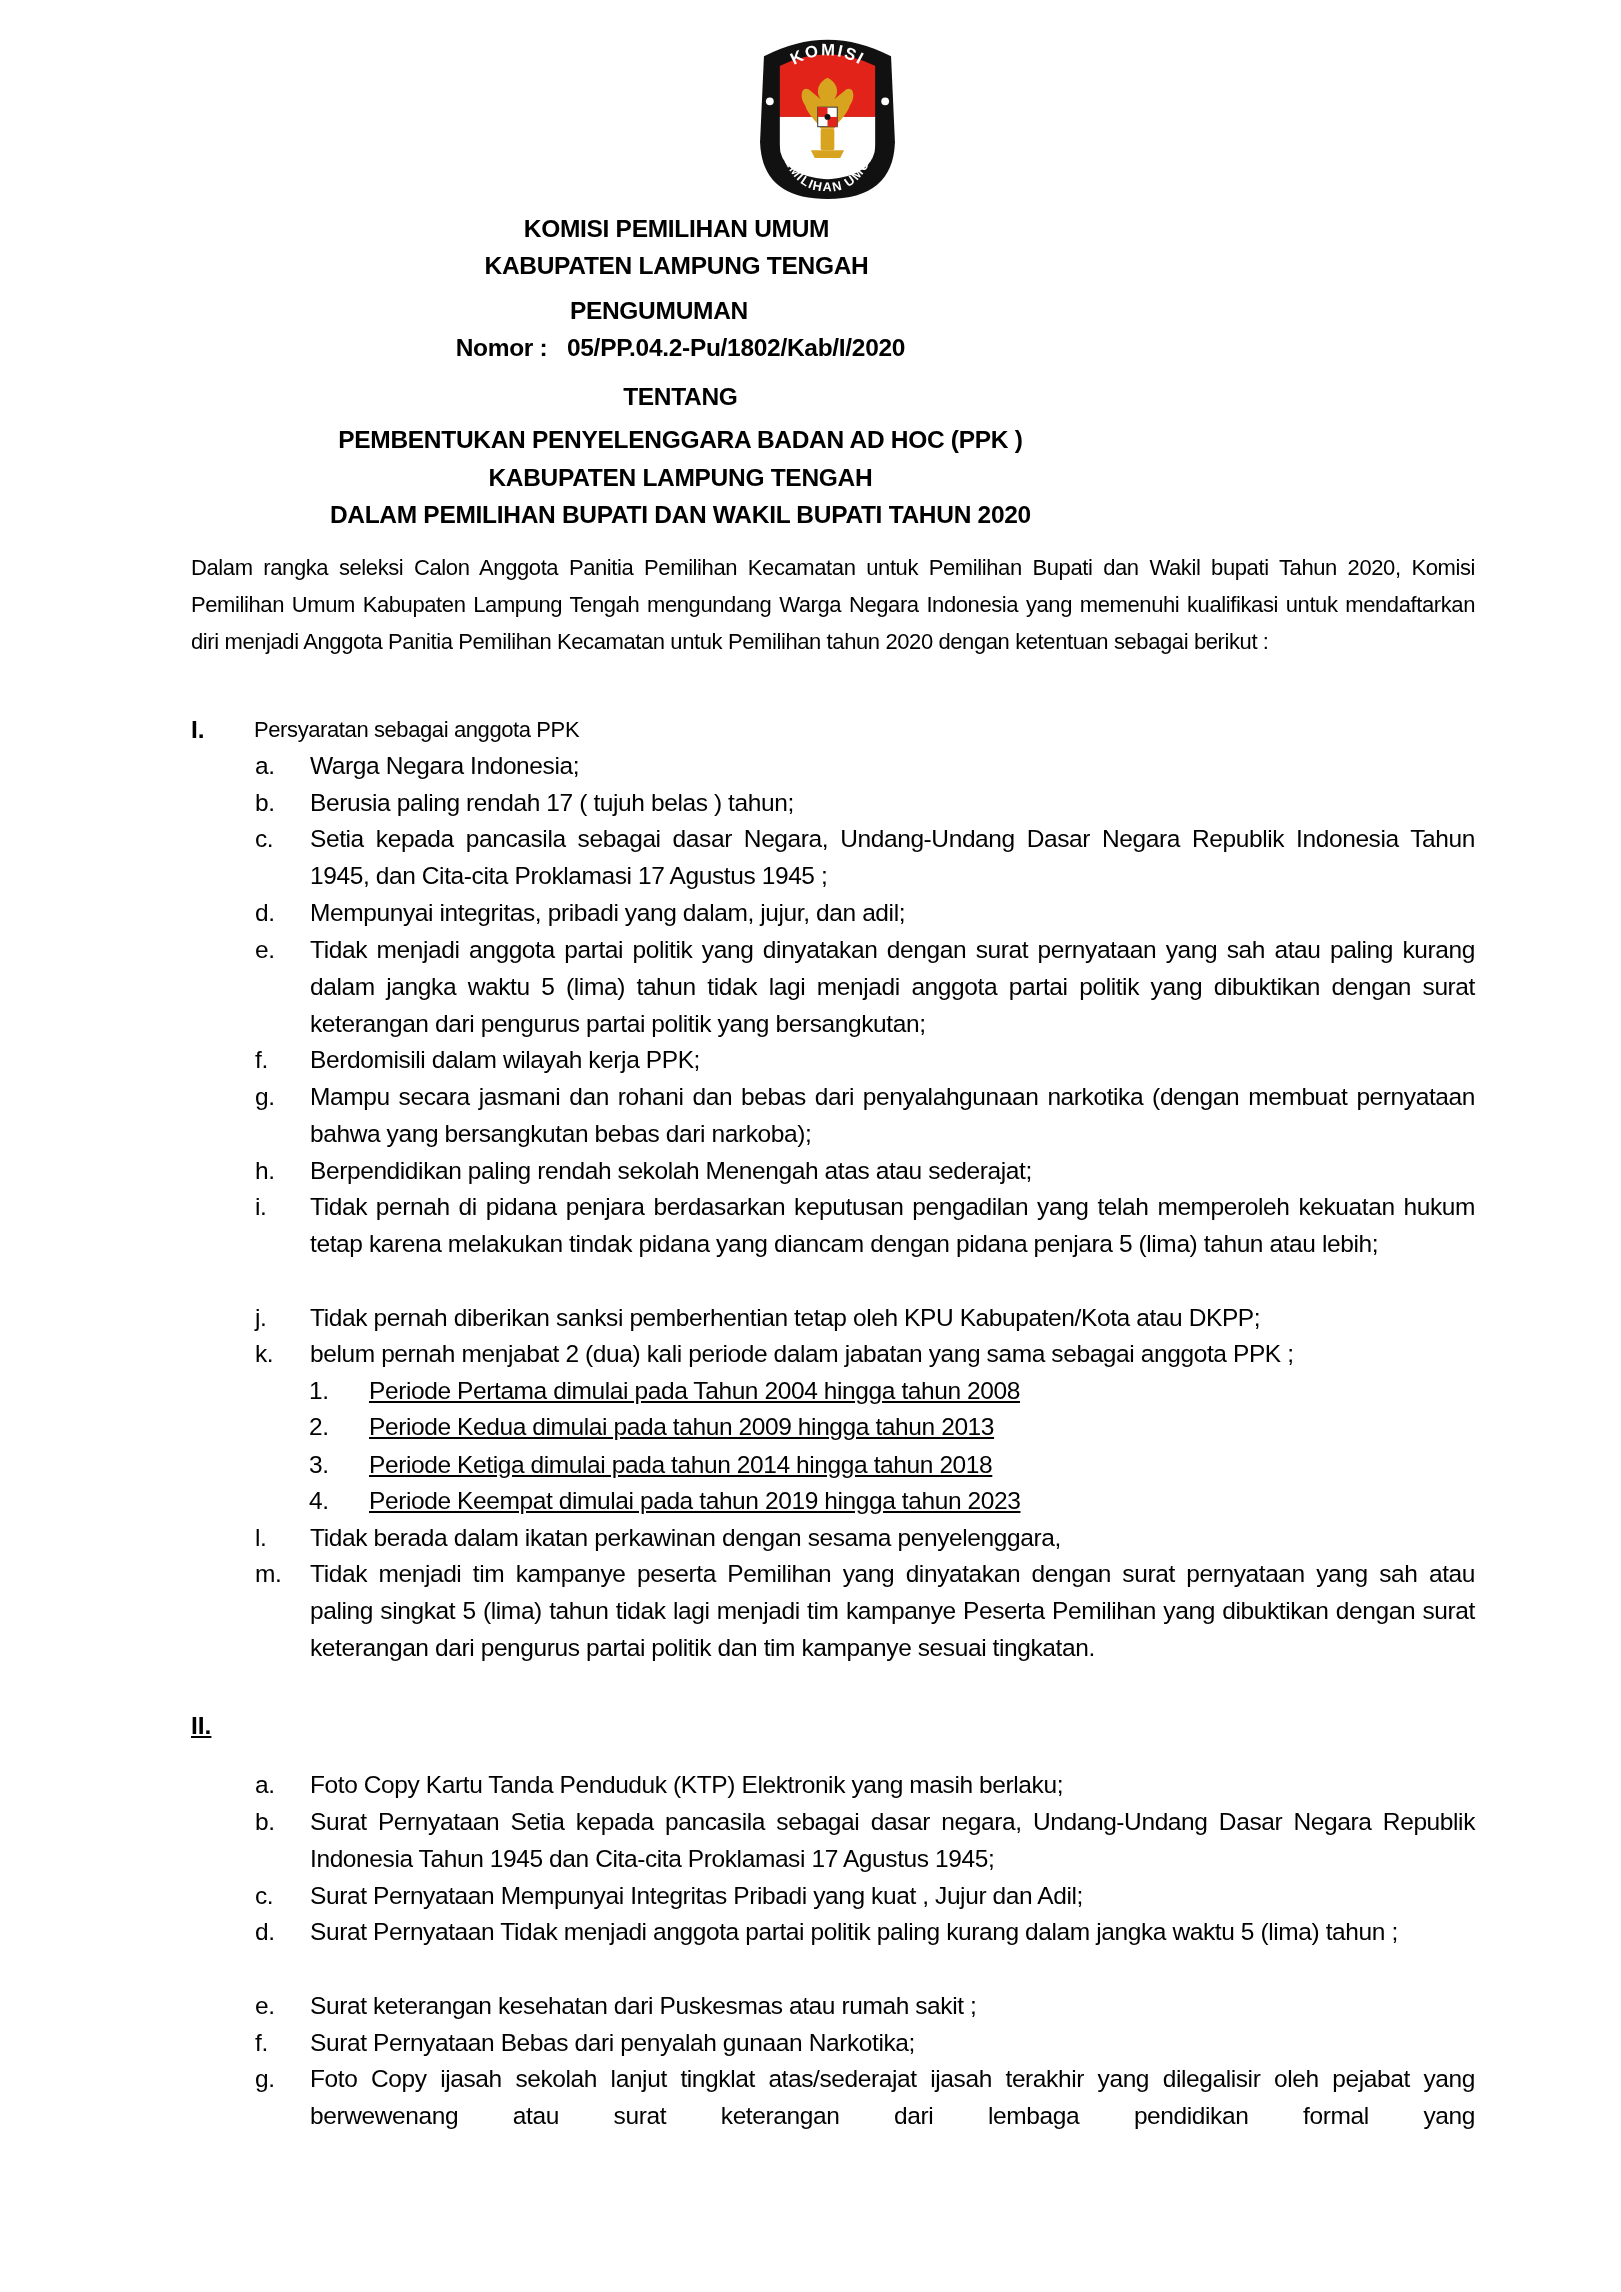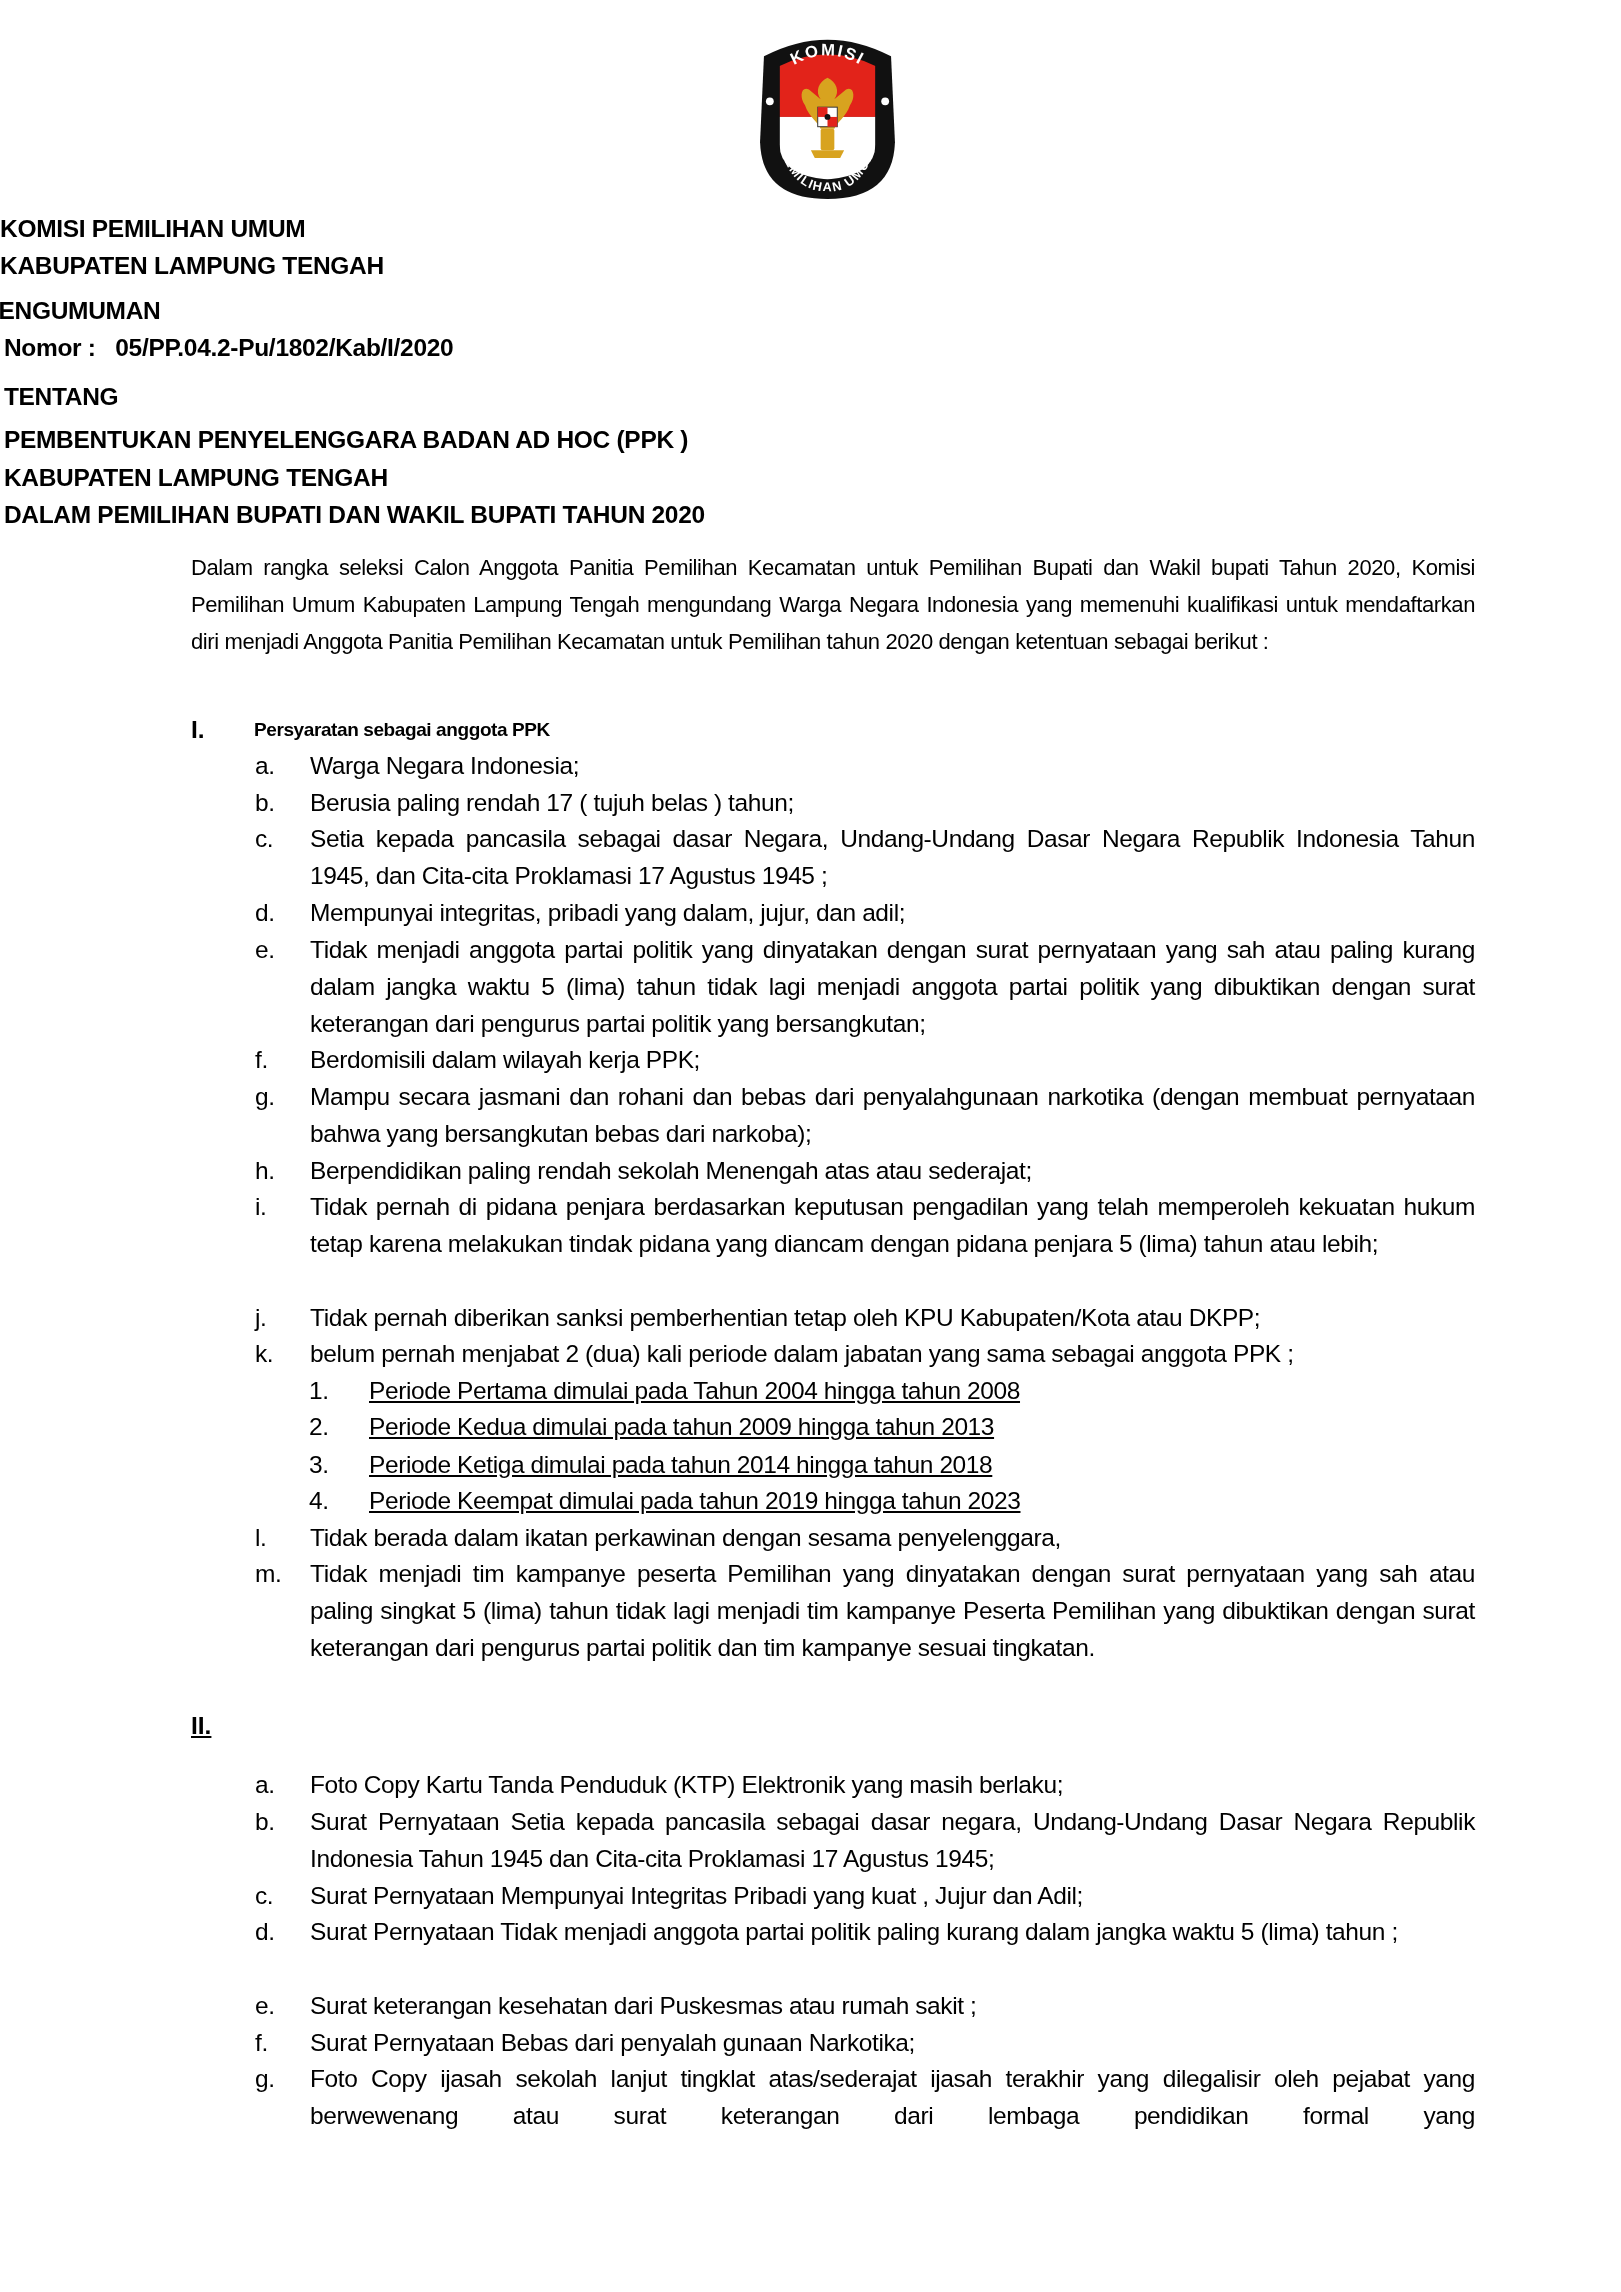--- a/index.html
+++ b/index.html
@@ -3,28 +3,28 @@
 <meta charset="utf-8">
 <style>
   html, body { margin: 0; padding: 0; background: #ffffff; }
   body {
     width: 1621px; height: 2293px; position: relative; overflow: hidden;
     font-family: "Liberation Sans", sans-serif; color: #000;
   }
   .page { position: absolute; left: 0; top: 0; width: 1621px; height: 2293px; }
   .logo { position: absolute; left: 750px; top: 27.4px; width: 155px; height: 174px; }
   .hdr {
-    position: absolute; left: 0; width: 1353px; 
+    position: absolute; left: 0; width: 1353px; text-align: center;
     font-weight: bold; font-size: 24.5px; letter-spacing: -0.3px; line-height: 29px;
   }
   .intro {
     position: absolute; left: 191px; top: 549px; width: 1284px;
     font-size: 22px; line-height: 37px; text-align: justify; letter-spacing: -0.4px;
   }
-  .sec-title { position: absolute; font-size: 19px; font-weight: bold; line-height: 37px; letter-spacing: -0.4px; }
+  .sec-title { position: absolute; font-size: 22px; font-weight: normal; line-height: 37px; letter-spacing: -0.4px; }
   .sec-num { position: absolute; left: 191px; font-size: 24.5px; font-weight: bold; line-height: 37px; }
   .item { position: absolute; left: 255px; width: 1220px; font-size: 24.5px; line-height: 37px; letter-spacing: -0.4px; }
   .item .lbl { position: absolute; left: 0; top: 0; }
   .item .txt { display: block; margin-left: 55px; text-align: justify; }
   .sub { position: absolute; left: 309px; width: 1166px; font-size: 24.5px; line-height: 37px; letter-spacing: -0.4px; }
   .sub .lbl { position: absolute; left: 0; top: 0; }
   .sub .txt { display: block; margin-left: 60px; text-decoration: underline; }
 </style>
 </head>
 <body>

